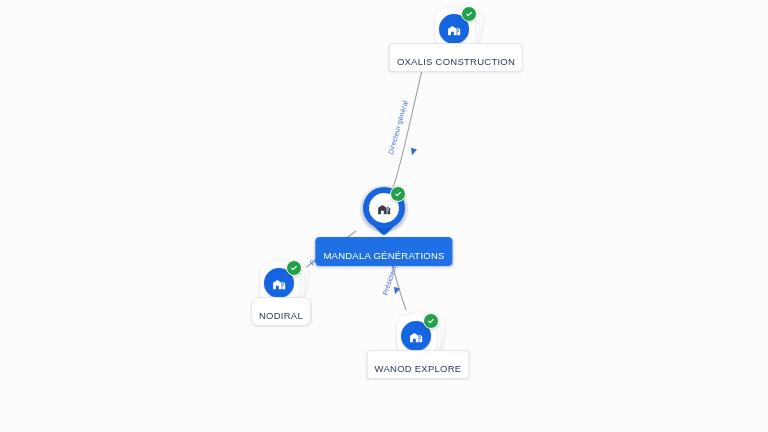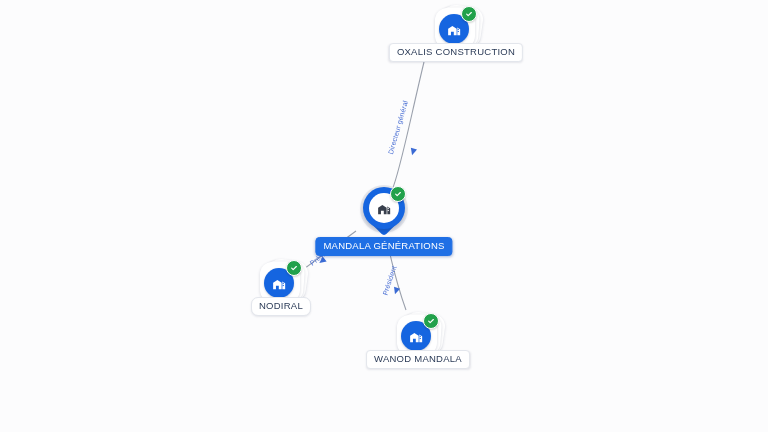--- a/index.html
+++ b/index.html
@@ -104,21 +104,21 @@
     display:flex;align-items:center;justify-content:center;
     box-shadow:0 1px 2px rgba(0,0,0,.18);
     z-index:5;
   }
   .badge svg{display:block;}
 
   
   .nlabel{
     position:absolute;
     transform:translateX(-50%);
-    padding:2px 7px 3px 7px;
+    padding:12px 7px 3px 7px;
     border-radius:4px;
     font-size:9.5px;
     letter-spacing:.25px;
     white-space:nowrap;
     line-height:12px;
   }
   .nlabel.plain{
     background:#ffffff;
     color:#2b3b57;
     border:1px solid #e3e6ec;
@@ -241,15 +241,15 @@
           </svg>
         </div>
       </div>
       <div class="badge" style="left:27px;top:1px;">
         <svg width="8" height="8" viewBox="0 0 24 24" aria-hidden="true">
           <path fill="none" stroke="#ffffff" stroke-width="3.4" stroke-linecap="round" stroke-linejoin="round" d="M5 12.5l4.5 4.5L19 7.5"></path>
         </svg>
       </div>
     </div>
   </div>
-  <div class="nlabel plain" id="lb-wanod" style="left: 418px; top: 350px;">WANOD MANDALA</div>
+  <div class="nlabel plain" id="lb-wanod" style="left: 418px; top: 350px;">WANOD EXPLORE</div>
 
 </div>
 
 </body></html>

